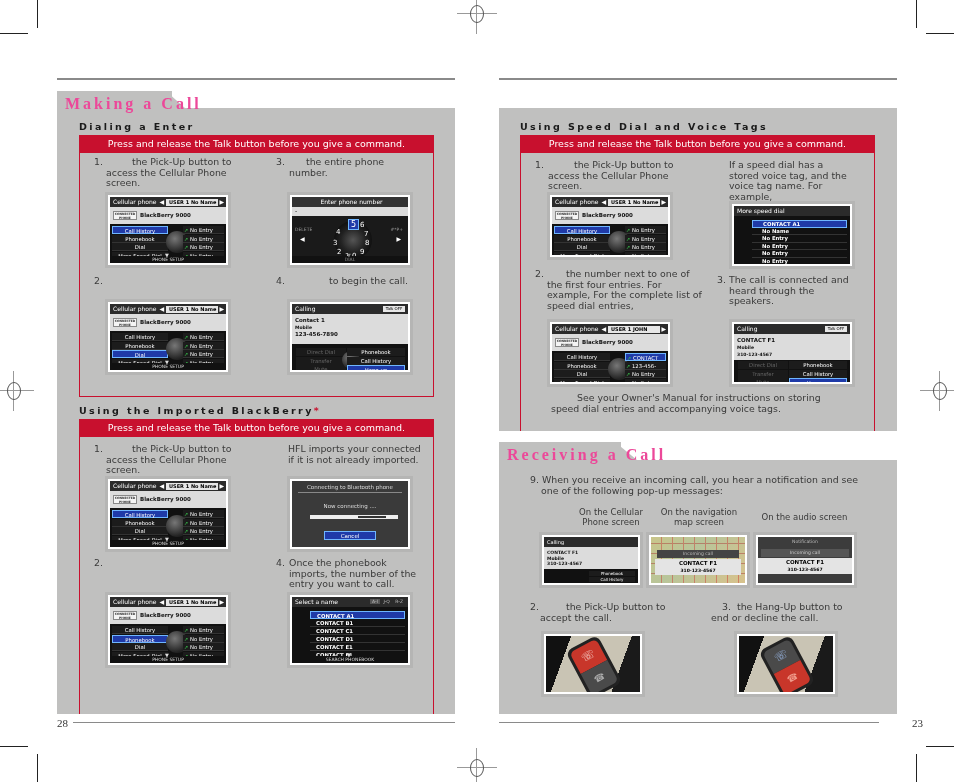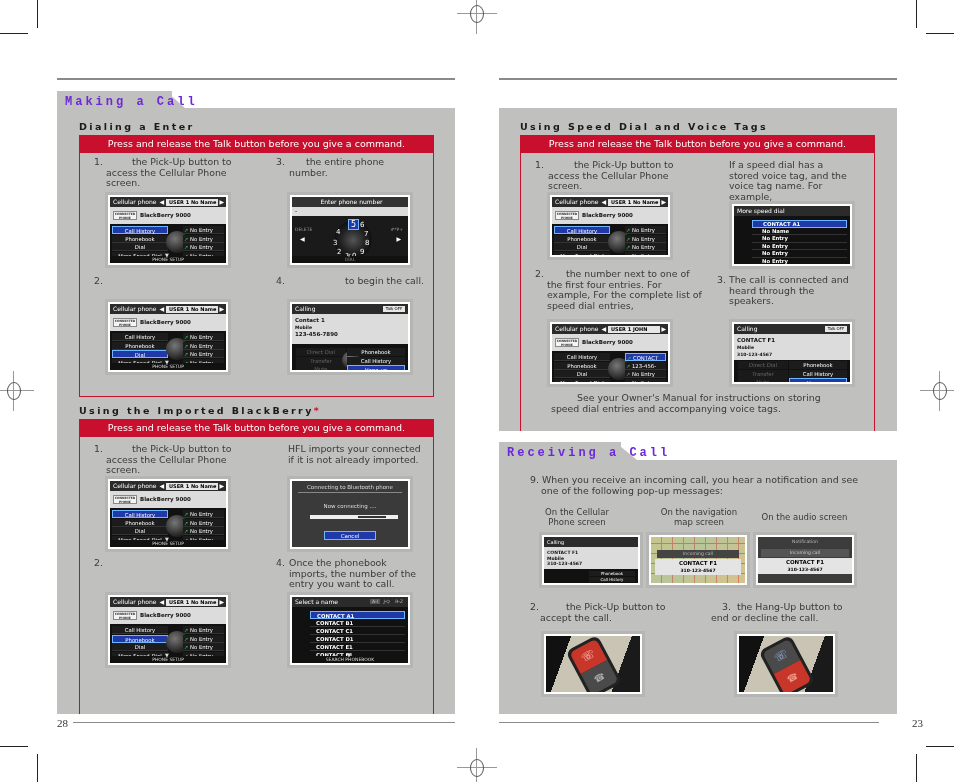--- a/index.html
+++ b/index.html
@@ -10,22 +10,22 @@
   .cm { position: absolute; background: #222; }
   .reg { position: absolute; width: 40px; height: 40px; }
   .reg .h { position: absolute; left: 0; top: 19px; width: 40px; height: 1px; background: #999; }
   .reg .v { position: absolute; left: 19px; top: 0; width: 1px; height: 40px; background: #999; }
   .reg .c { position: absolute; left: 13px; top: 11px; width: 14px; height: 18px; border: 1px solid #555; border-radius: 50%; }
   .rule { position: absolute; height: 2px; background: #8a8a8a; }
   .pagenum { position: absolute; font-family: "Liberation Serif", serif; font-size: 11px; color: #333; }
 
   .panel { position: absolute; background: #c0c0bf; }
   .tab { position: absolute; background: #c0c0bf; height: 22px; }
-  .sec-title { font-family: Liberation Mono, monospace; font-weight: bold;
-               letter-spacing: 3px; color: #6d28d9; font-size: 12px; }
+  .sec-title { font-family: Liberation Serif, serif; font-weight: bold;
+               letter-spacing: 3px; color: #ec4899; font-size: 16px; }
   .sub-title { font-family: "DejaVu Sans", sans-serif; font-weight: bold; letter-spacing: 2.4px; color: #1a1a1a; font-size: 9.5px; }
   .star { color: #c8102e; }
   .redbox { position: absolute; border: 1px solid #c8102e; border-top: none; }
   .redbar { position: absolute; background: #c8102e; color: #fff; font-size: 9.5px; text-align: center; line-height: 17px; height: 18px; }
   .step { position: absolute; font-size: 9.4px; line-height: 10.5px; color: #3a3a3a; }
 
   
   .scr { position: absolute; background: #111; border: 2px solid #fff; box-shadow: 0 0 0 3px #b5b5b4; overflow: hidden; font-size: 5.5px; color: #fff; }
   .scr .top { position: absolute; left: 0; right: 0; top: 0; height: 10px; background: #2b2b2b; padding-left: 3px; line-height: 10px; font-size: 6px; }
   .scr .userbox { position: absolute; right: 8px; top: 2px; width: 52px; height: 7px; background: #e6e6e6; color: #000; font-size: 5px; line-height: 7px; padding-left: 3px; font-weight: bold; }
@@ -142,21 +142,21 @@
   <div class="abs" style="left:60px;top:55px;font-size:7px;">0</div>
   <div class="abs" style="left:53px;top:55px;font-size:7px;">1</div>
   <div class="abs" style="left:45px;top:51px;font-size:7px;">2</div>
   <div class="abs" style="left:41px;top:42px;font-size:7px;">3</div>
   <div class="abs" style="left:44px;top:31px;font-size:7px;">4</div>
   <div class="foot" style="color:#888;">DIAL</div>
 </div>
 
 <div class="step" style="left:94px;top:276px;">2.</div>
 <div class="step" style="left:276px;top:276px;">4.</div>
-<div class="step" style="left:345px;top:276px;">to begin the call.</div>
+<div class="step" style="left:329px;top:276px;">to begin the call.</div>
 
 <div class="scr" style="left:108px;top:302px;width:120px;height:70px;">
   <div class="top"><span>Cellular phone</span></div>
   <span class="arrowL">◀</span>
   <div class="userbox">USER 1 No Name</div>
   <span class="arrowR">▶</span>
   <div class="dev"><div class="devicon">CONNECTED PHONE</div><span>BlackBerry 9000</span></div>
   <div class="menu">
     <div>Call History</div>
     <div>Phonebook</div>
@@ -369,21 +369,21 @@
 
 <div class="step" style="left:551px;top:393px;width:300px;text-indent:26px;margin-left:-26px;padding-left:26px;">See your Owner's Manual for instructions on storing speed dial entries and accompanying voice tags.</div>
 
 <div class="panel" style="left:499px;top:460px;width:398px;height:254px;"></div>
 <div class="tab" style="left:499px;top:442px;width:122px;"></div>
 <div class="abs" style="left:615px;top:442px;width:0;height:0;border-bottom:18px solid #c0c0bf;border-right:22px solid transparent;"></div>
 <div class="abs sec-title" style="left:507px;top:446px;">Receiving a Call</div>
 
 <div class="step" style="left:530px;top:475px;width:330px;text-indent:-11px;padding-left:11px;">9. When you receive an incoming call, you hear a notification and see one of the following pop-up messages:</div>
 
-<div class="caption" style="left:542px;top:508px;width:70px;">On the Cellular Phone screen</div>
+<div class="caption" style="left:576px;top:508px;width:70px;">On the Cellular Phone screen</div>
 <div class="caption" style="left:660px;top:508px;width:78px;">On the navigation map screen</div>
 <div class="caption" style="left:757px;top:513px;width:95px;">On the audio screen</div>
 
 <div class="scr calling" style="left:542px;top:535px;width:98px;height:50px;">
   <div class="top" style="font-size:5px;">Calling</div>
   <div class="info" style="height:22px;font-size:4.5px;line-height:5.5px;">
     <div>CONTACT F1</div>
     <div>Mobile</div>
     <div>310-123-4567</div>
   </div>

